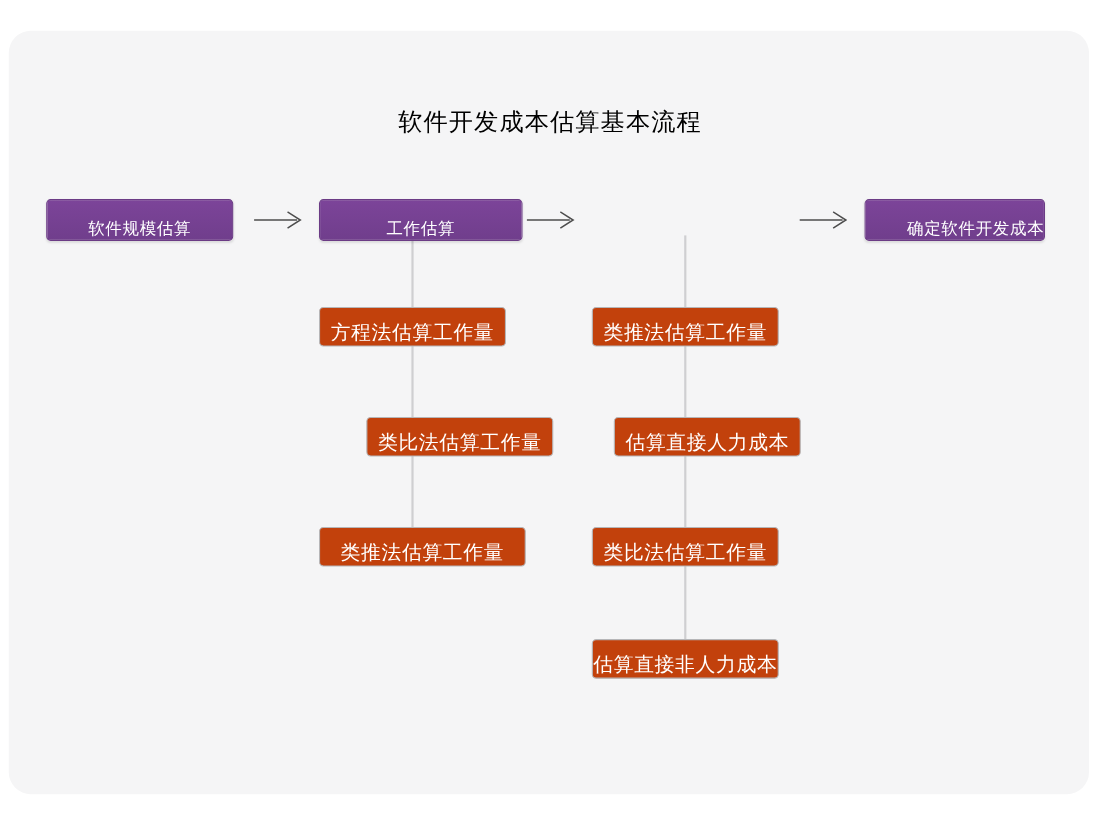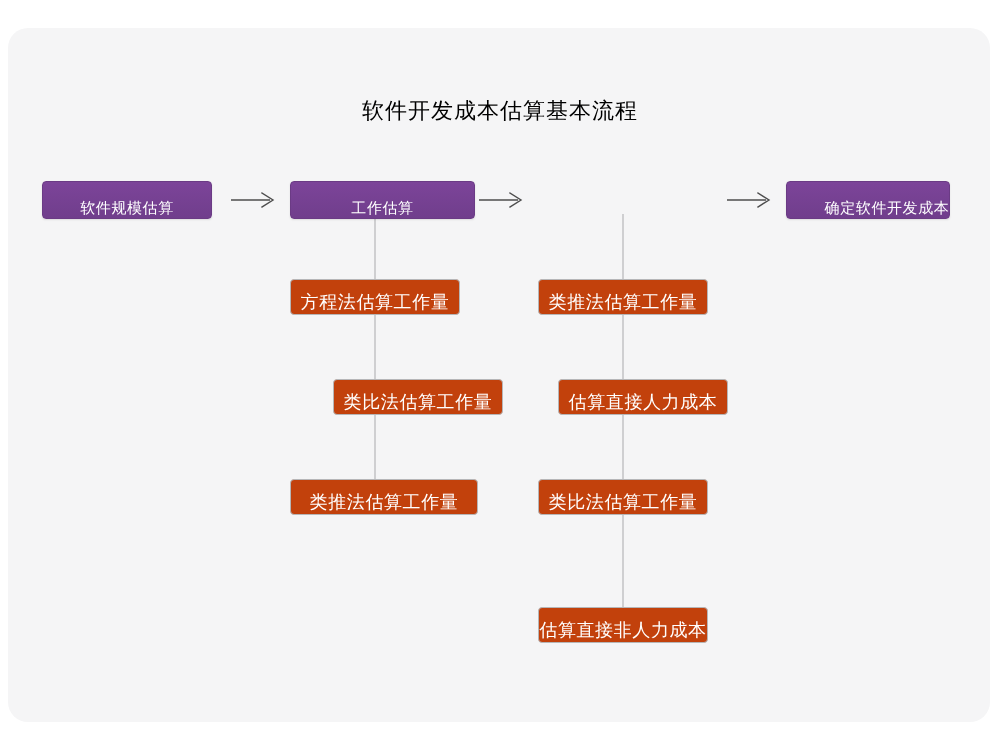--- a/index.html
+++ b/index.html
@@ -133,17 +133,17 @@
 
   <div class="node secondary" style="left:538px; top:279px; width:170px;">
     <span>类推法估算工作量</span>
   </div>
   <div class="node secondary" style="left:538px; top:379px; width:170px;margin-left:20px;">
     <span>估算直接人力成本</span>
   </div>
   <div class="node secondary" style="left:538px; top:479px; width:170px;">
     <span>类比法估算工作量</span>
   </div>
-  <div class="node secondary" style="left:538px; top:607px; width:170px;">
+  <div class="node secondary" style="left:538px; top:581px; width:170px;">
     <span>估算直接非人力成本</span>
   </div>
 
 </div>
 
 </body></html>

